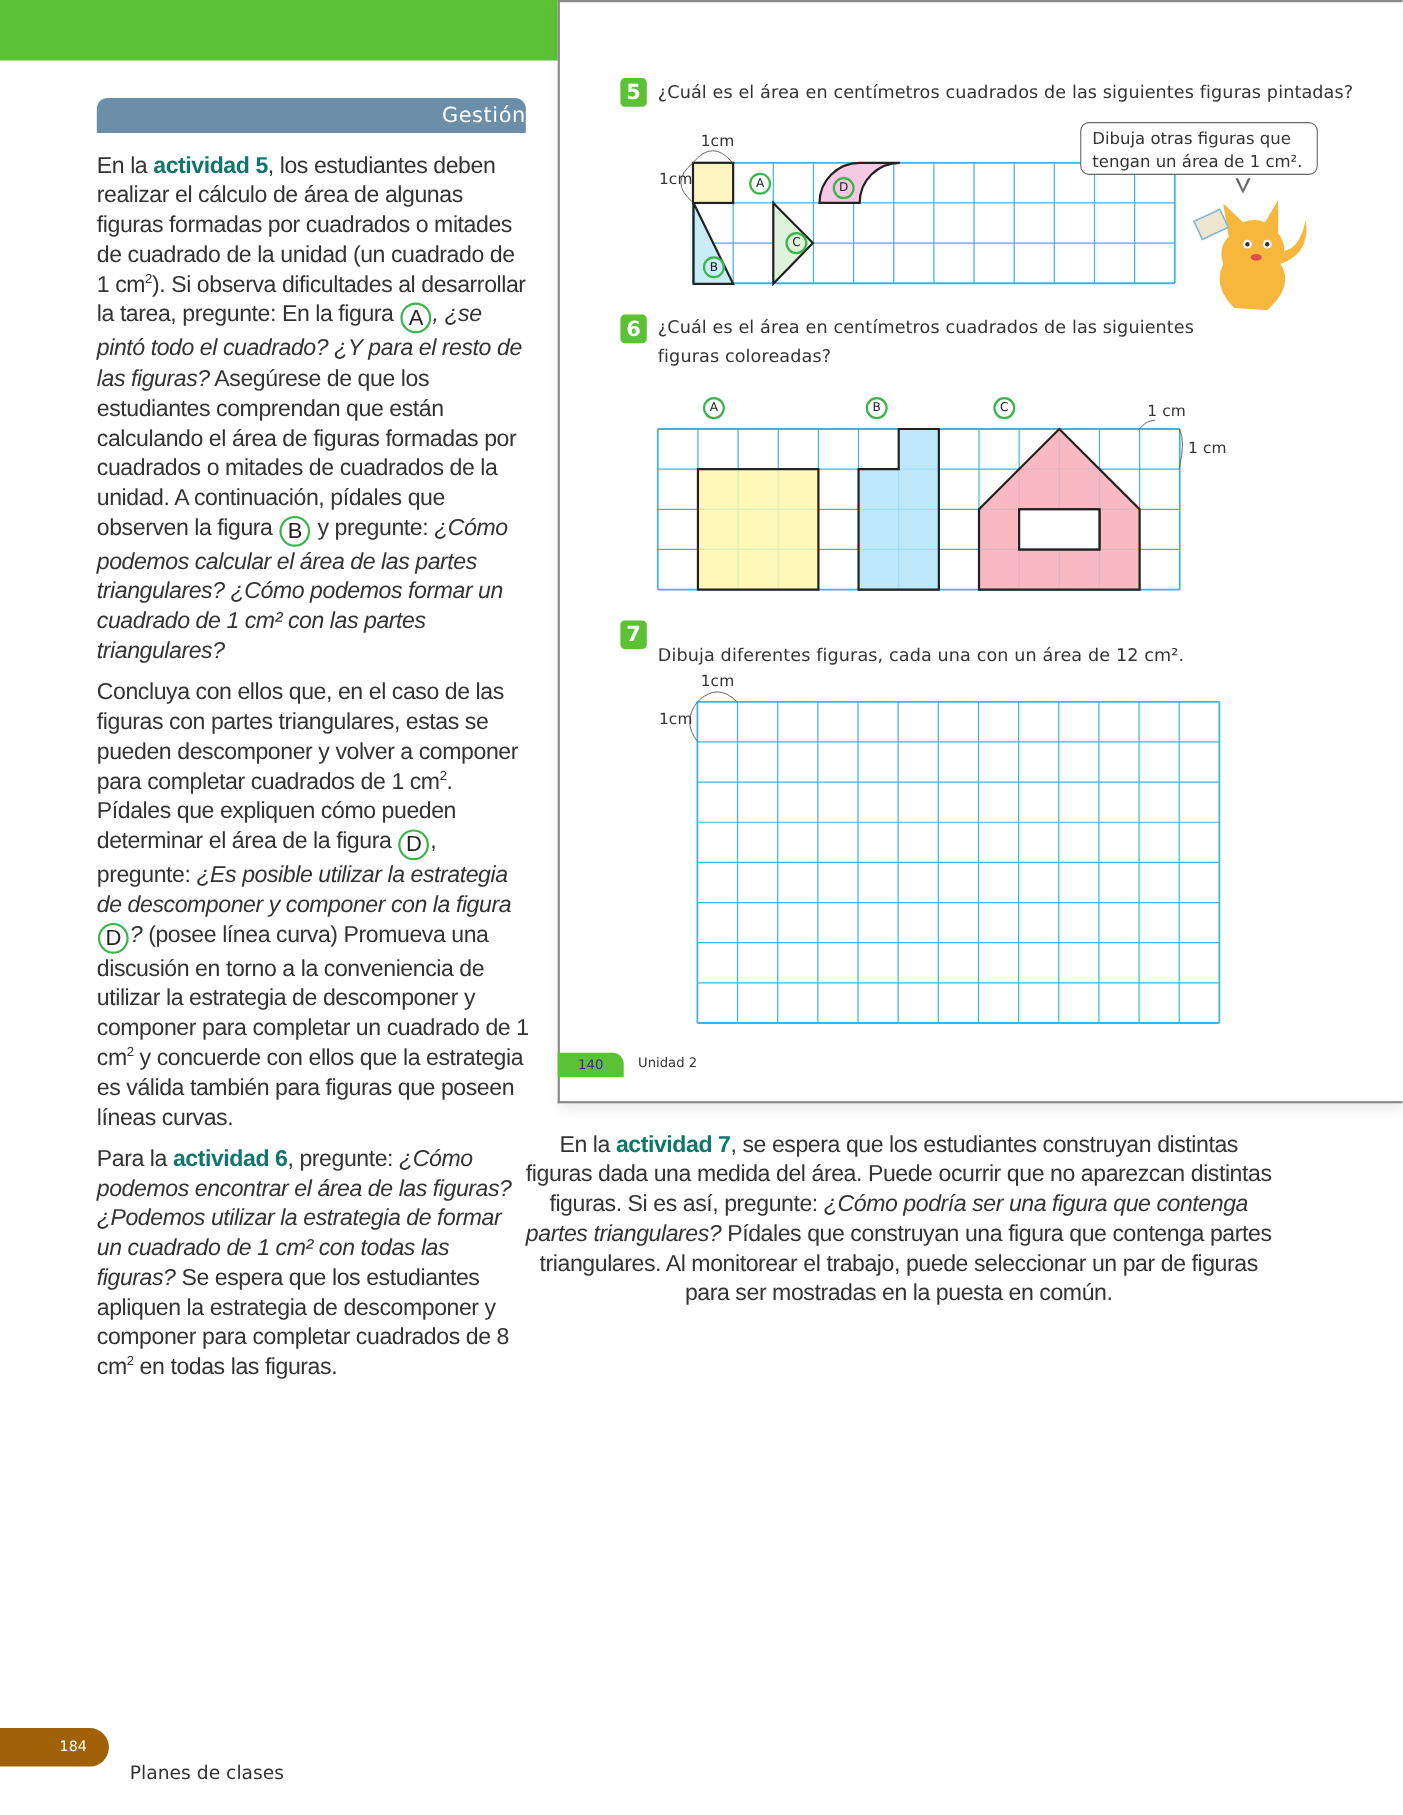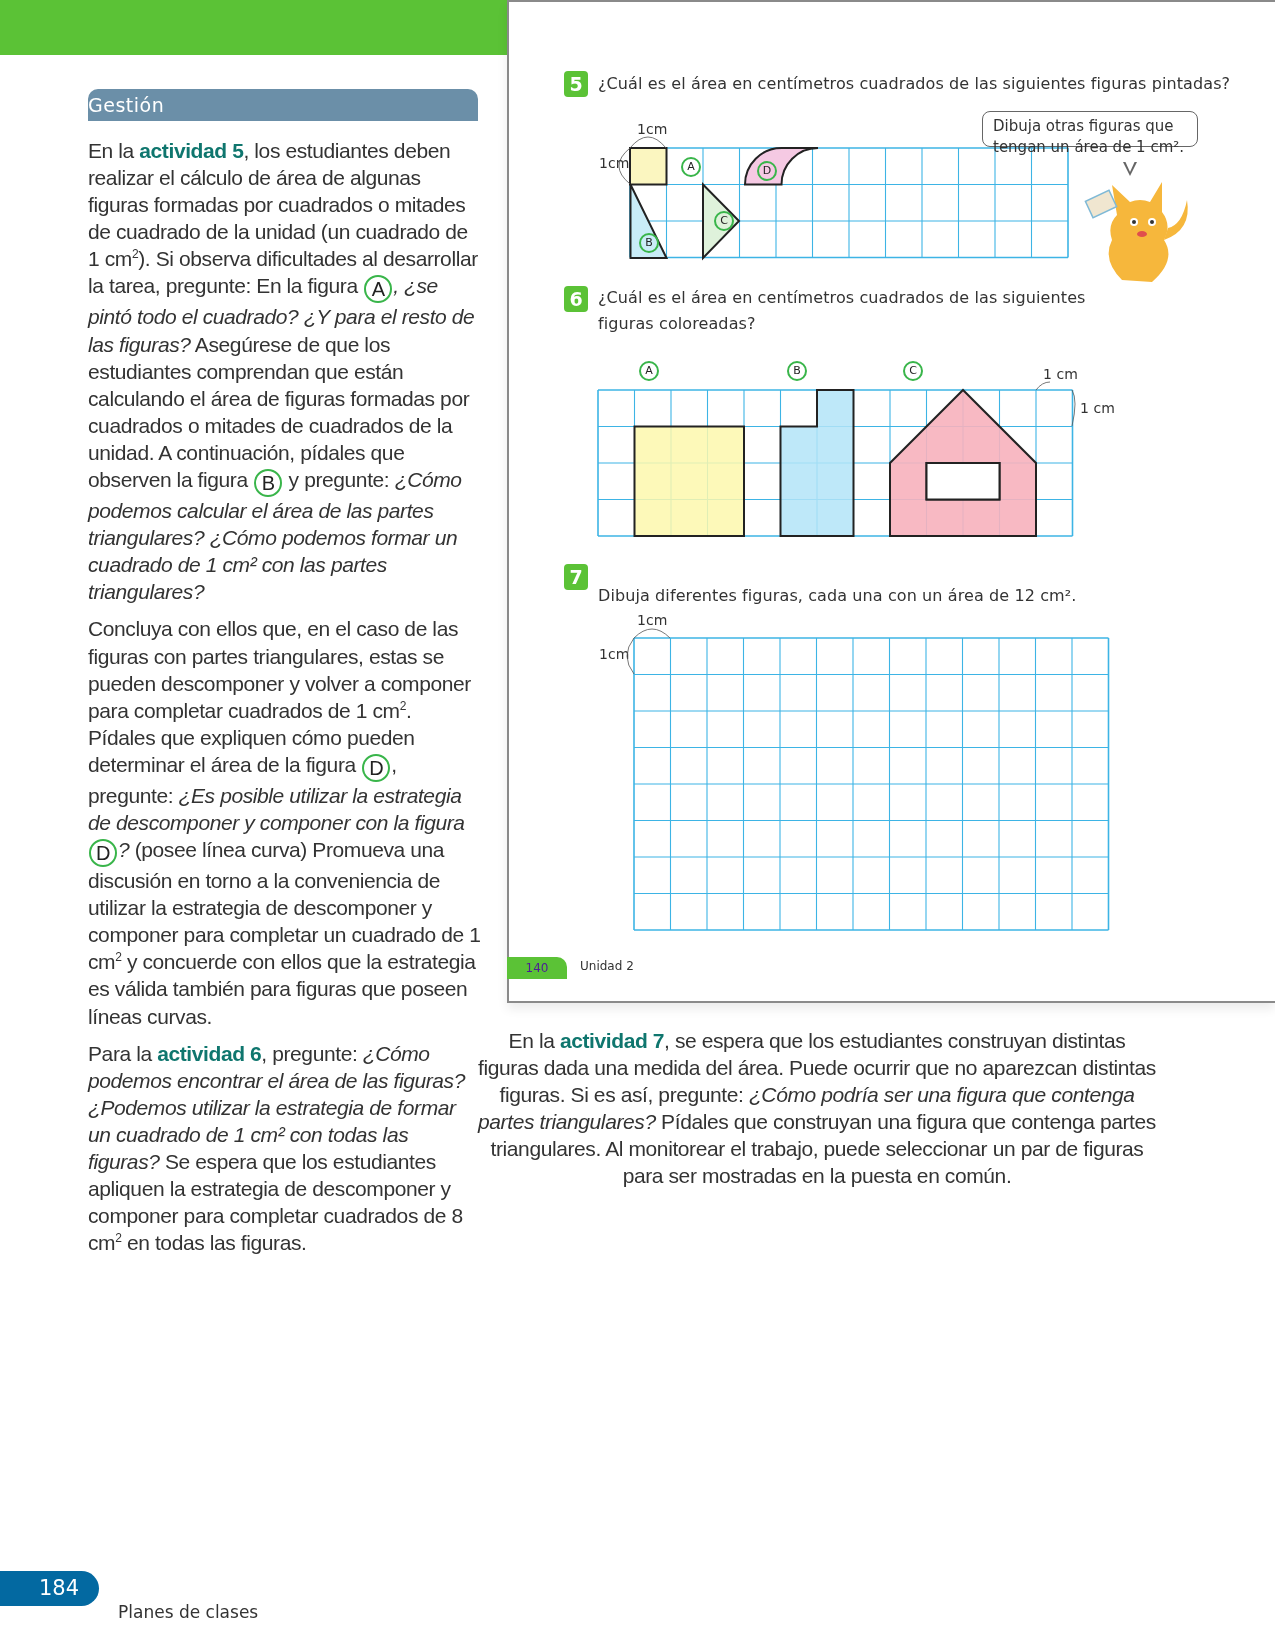--- a/index.html
+++ b/index.html
@@ -1,49 +1,49 @@
 <!DOCTYPE html>
 <html><head>
 <meta charset="utf-8">
 <style>
   html, body { margin:0; padding:0; }
   body { width:1275px; height:1650px; position:relative; background:#ffffff; overflow:hidden;
          font-family:"DejaVu Sans", sans-serif; color:#333; }
   .topbar { position:absolute; left:0; top:0; width:508px; height:55px; background:#5bc236; }
   .gestion { position:absolute; left:88px; top:89px; width:390px; height:32px; background:#6b8fa8;
-             border-radius:10px 10px 0 0; color:#fff; font-size:19px; text-align:left; line-height:32px;
+             border-radius:10px 10px 0 0; color:#fff; font-size:19px; text-align:right; line-height:32px;
              font-family:"DejaVu Sans", sans-serif; letter-spacing:0.5px; }
   .body-text { font-family:"Liberation Sans", sans-serif; font-size:21px; line-height:27.1px; color:#333; letter-spacing:-0.4px; }
   .left-col { position:absolute; left:88px; top:137px; width:395px; }
   .left-col p { margin:0 0 10px 0; }
   .right-note { position:absolute; left:477px; top:1027px; width:680px;text-align:center; }
   .right-note p { margin:0; }
   i, em { font-style:italic; }
   b { font-weight:bold; color:#0f766e; }
   sup { font-size:12px; line-height:0; vertical-align:super; }
   .circ { display:inline-block; width:24px; height:24px; border:2px solid #39b54a; border-radius:50%;
           text-align:center; line-height:24px; font-style:normal; font-size:20px; color:#222; vertical-align:-3px; margin:0 1px; }
   .page-box { position:absolute; left:507px; top:0; width:768px; height:1003px; background:#fff;
               border-left:2px solid #8a8a8a; border-top:2px solid #8a8a8a; border-bottom:2px solid #8a8a8a;
               box-shadow:0 6px 10px rgba(0,0,0,0.08); box-sizing:border-box; }
   .q-badge { position:absolute; width:24px; height:26px; background:#5bc236; border-radius:4px; color:#fff;
              font-weight:bold; font-size:19px; text-align:center; line-height:26px; font-family:"DejaVu Sans", sans-serif; }
   .q-text { position:absolute; font-family:"DejaVu Sans", sans-serif; font-size:16px; color:#333; letter-spacing:0.1px; }
-  .speech { position:absolute; left:982px; top:111px; width:216px; height:36px; border:1.5px solid #666; border-radius:8px;
+  .speech { position:absolute; left:982px; top:111px; width:216px; height:48px; border:1.5px solid #666; border-radius:8px;
             background:#fff; font-size:15px; line-height:21px; padding:4px 10px; box-sizing:border-box; color:#333; }
   .speech-tail { position:absolute; left:1123px; top:162px; width:0; height:0; border-left:7px solid transparent;
                  border-right:7px solid transparent; border-top:14px solid #666; }
   .speech-tail::after { content:""; position:absolute; left:-5px; top:-15px; border-left:5px solid transparent;
                  border-right:5px solid transparent; border-top:11px solid #fff; }
   .fig-svg { position:absolute; overflow:visible; }
   .page-footer-inner { position:absolute; left:507px; top:957px; width:60px; height:22px; background:#5bc236;
                        border-radius:0 10px 0 0; color:#4c1d95; font-size:12px; text-align:center; line-height:22px; }
   .unidad { position:absolute; left:580px; top:959px; font-size:12px; color:#333; }
-  .foot-pill { position:absolute; left:0; top:1571px; width:99px; height:35px; background:#0369a1; border-radius:0 18px 18px 0;
-               color:#fff; font-size:21px; line-height:35px; text-align:right; padding-right:20px; box-sizing:border-box; }
+  .foot-pill { position:absolute; left:0; top:1571px; width:99px; height:35px; background:#a16207; border-radius:0 18px 18px 0;
+               color:#fff; font-size:13px; line-height:35px; text-align:right; padding-right:20px; box-sizing:border-box; }
   .foot-label { position:absolute; left:118px; top:1578px; font-size:17px; color:#333;margin-top:24px; }
   .fox { position:absolute; left:1082px; top:170px; }
 </style>
 </head>
 <body>
 
 <div class="topbar"></div>
 <div class="gestion">Gestión</div>
 
 <div class="left-col body-text">

